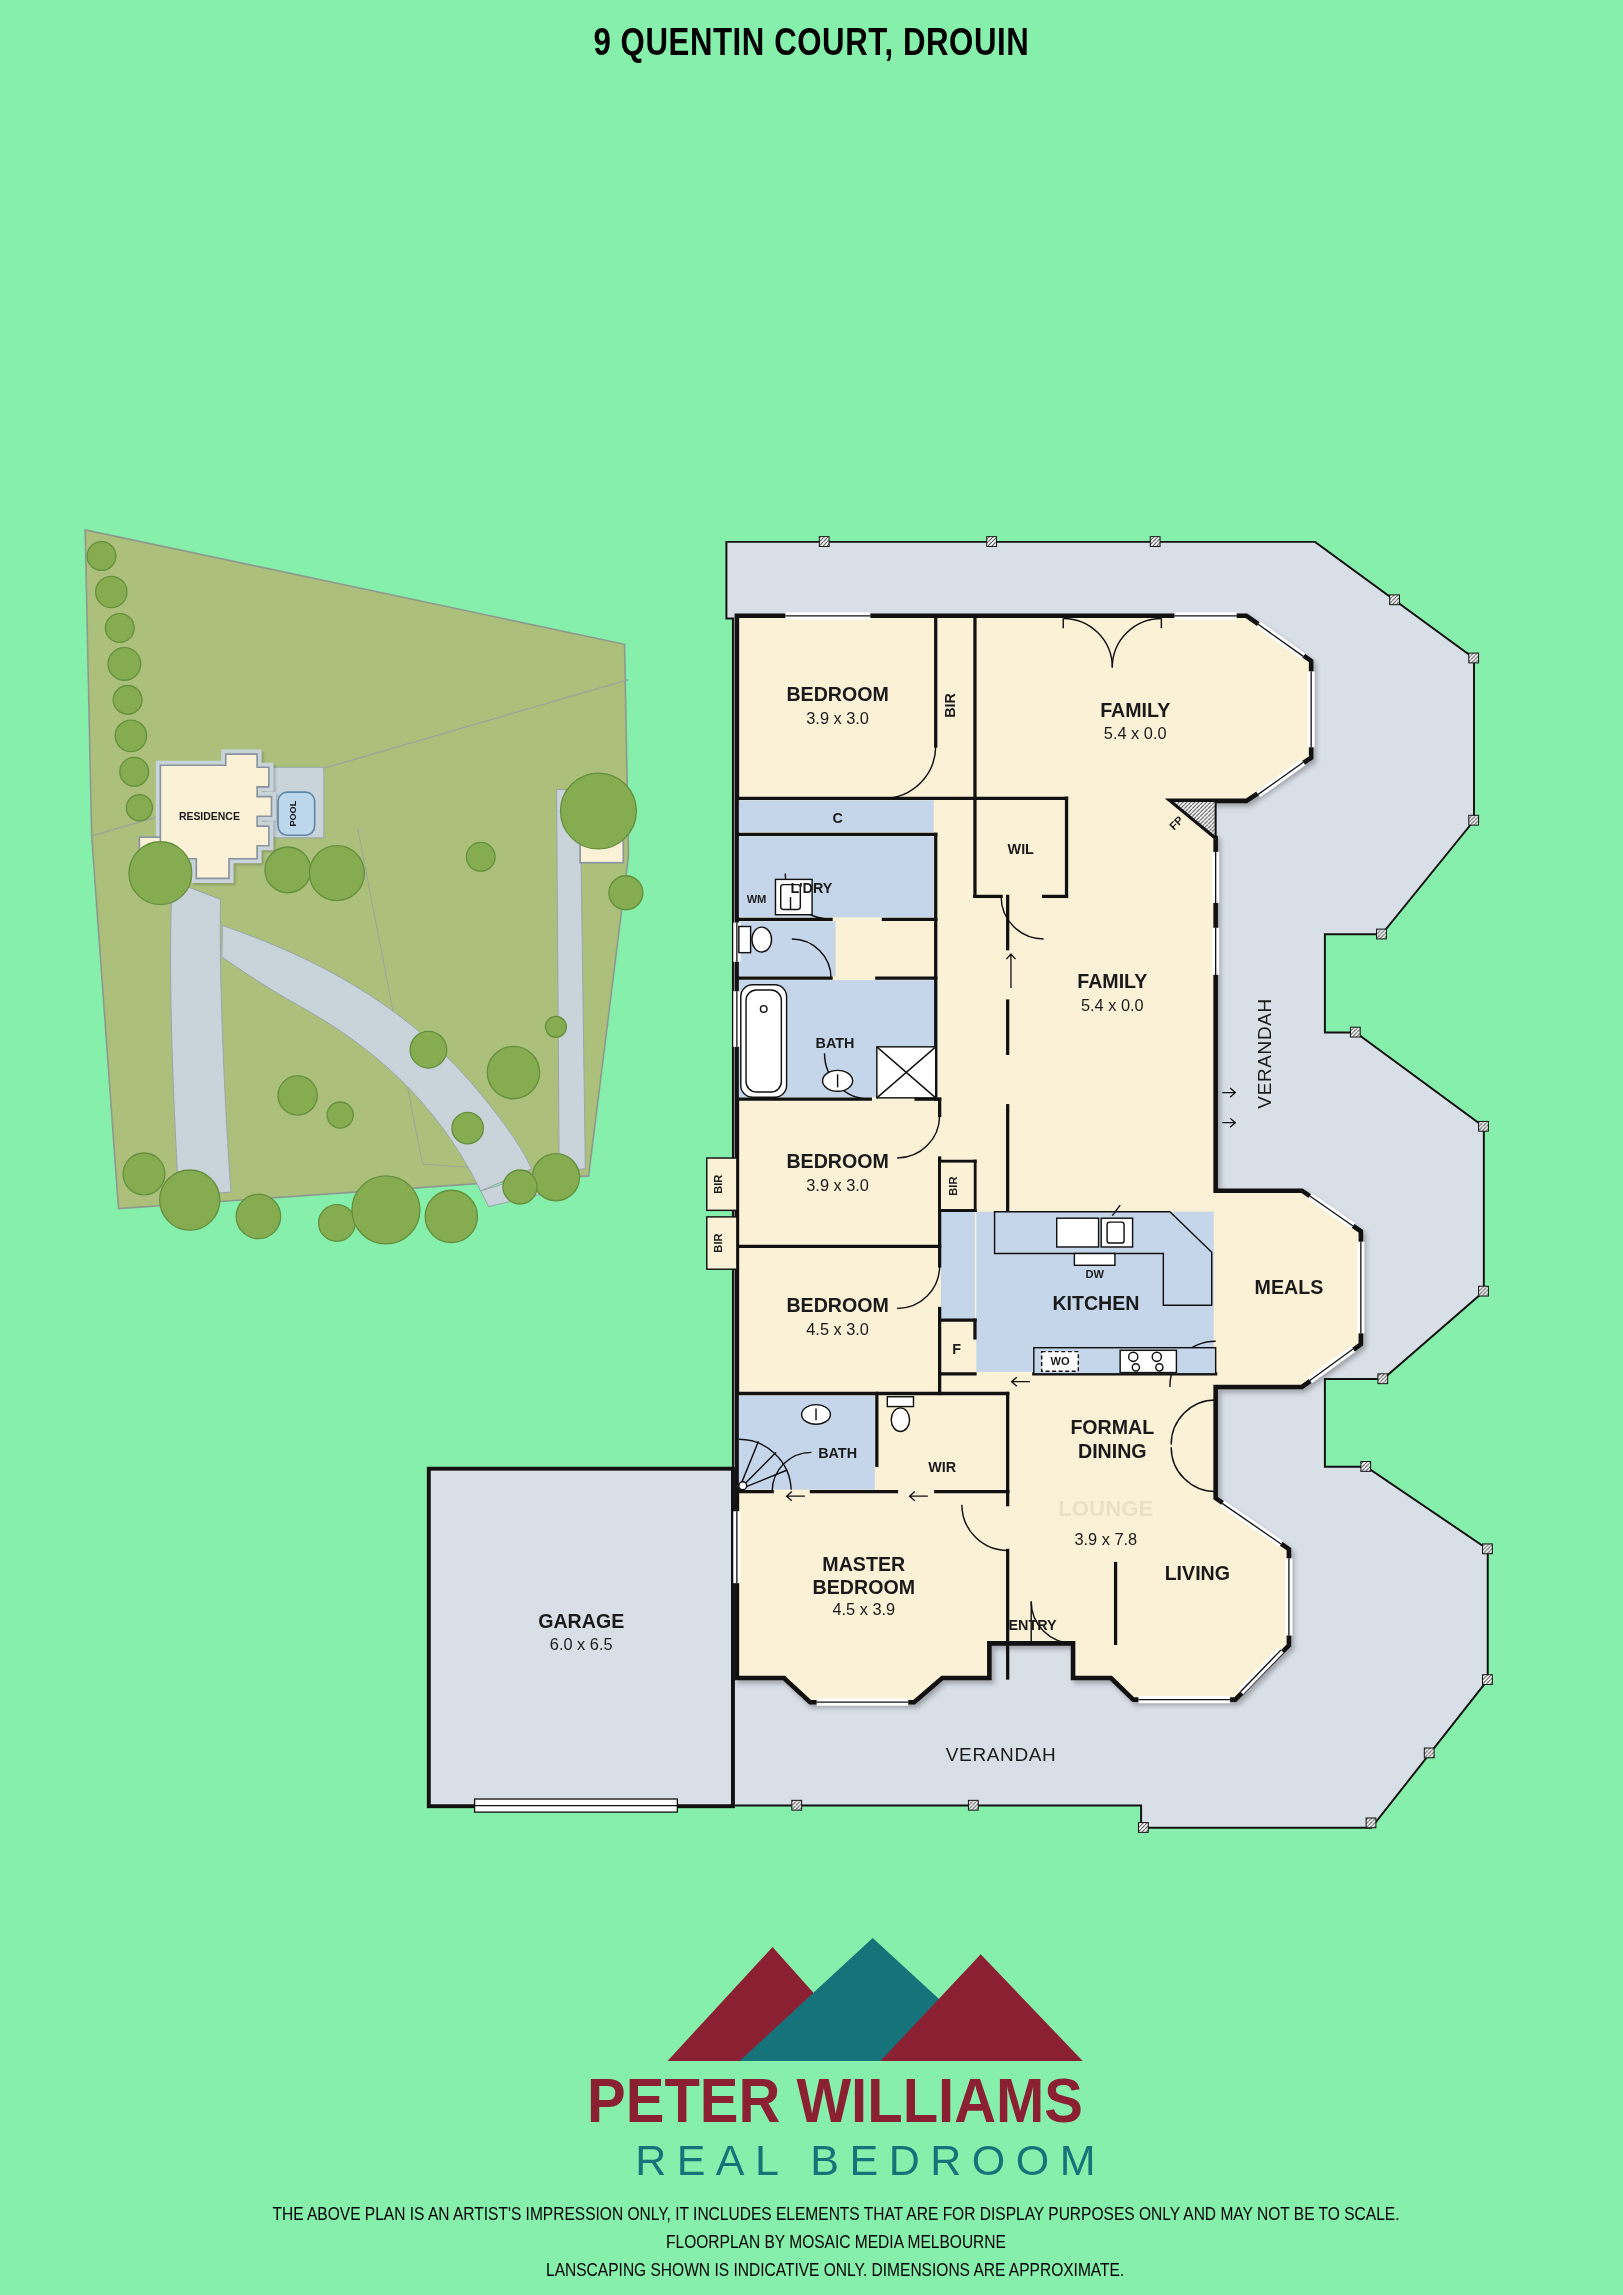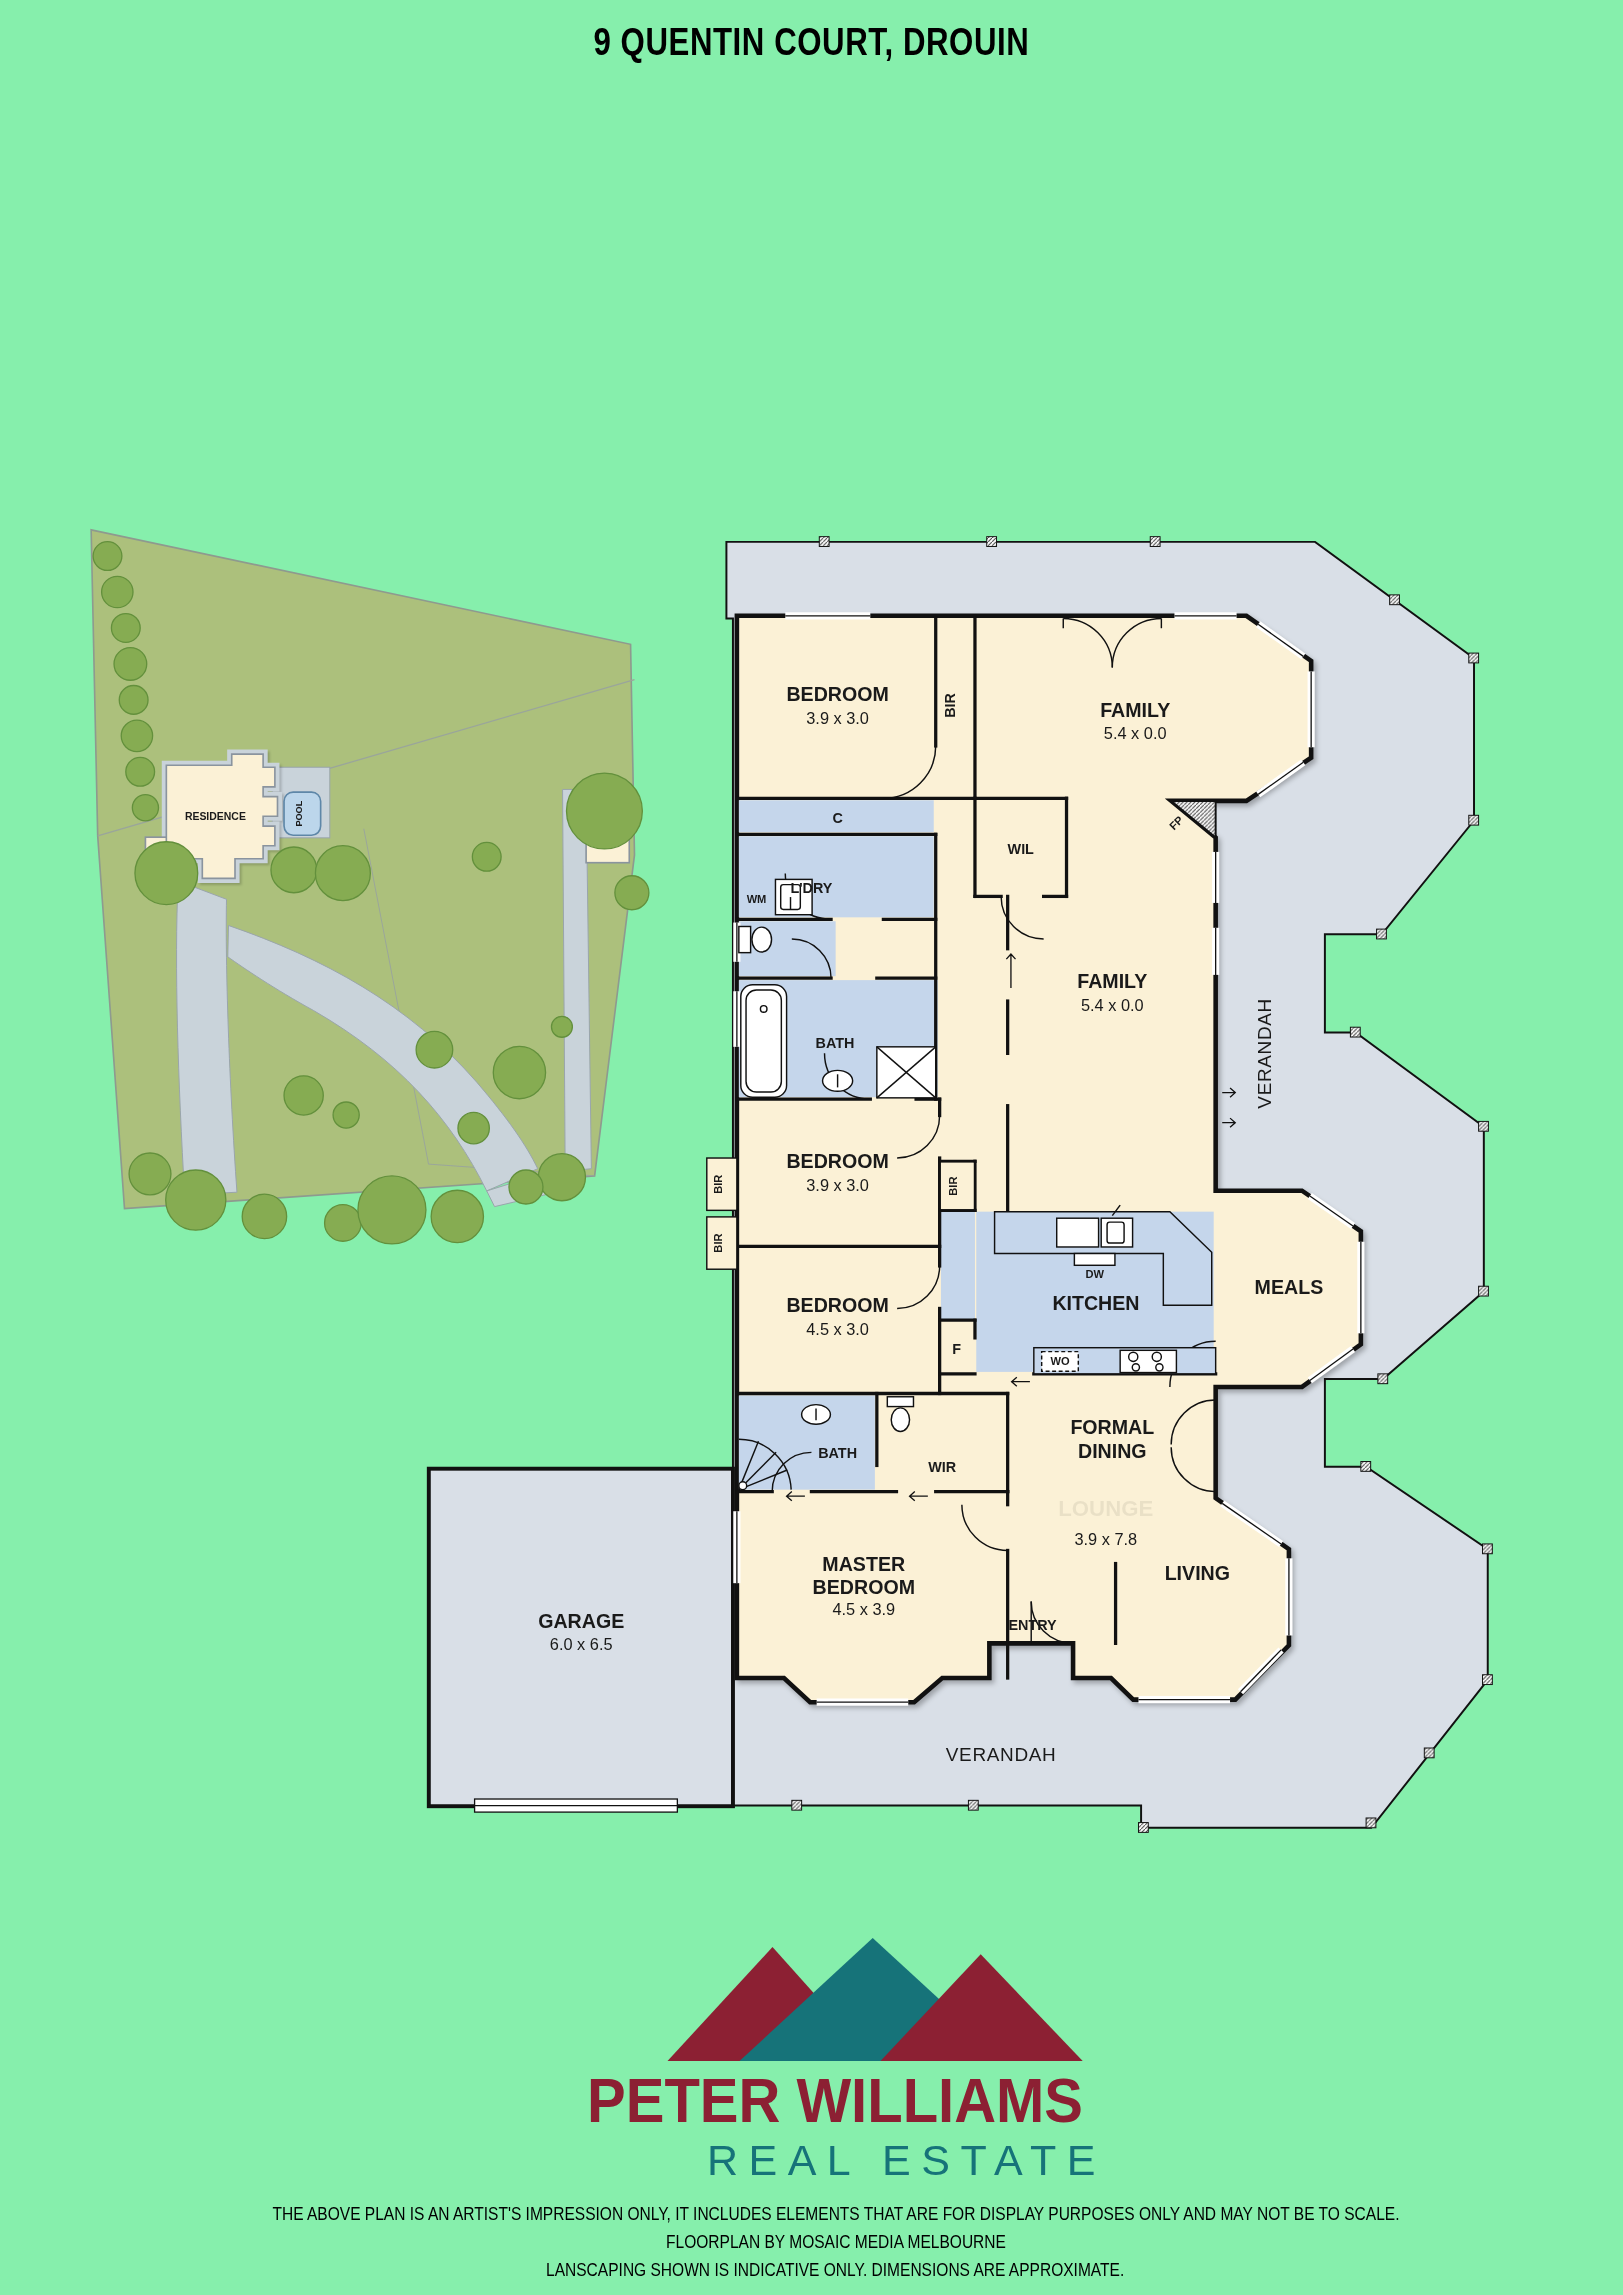--- a/index.html
+++ b/index.html
@@ -1,21 +1,21 @@
 <!DOCTYPE html>
 <html style="font-size:10.5px"><head>
 <meta charset="utf-8">
 <style>
   html,body{margin:0;padding:0;background:#ffffff;}
   .page{position:relative;width:1623px;height:2295px;background:#86efac;overflow:hidden;
         font-family:"Liberation Sans", sans-serif;}
   .title-row{position:absolute;top:19.6px;left:0;width:100%;text-align:center;}
   .title-row span{display:inline-block;font-size:39px;font-weight:700;color:#000;
         transform:scaleX(0.80);transform-origin:center;letter-spacing:0.7px;}
-  .siteplan-wrap{position:absolute;left:68px;top:507px;width:589px;height:765px;}
+  .siteplan-wrap{position:absolute;left:62px;top:507px;width:589px;height:765px;}
   .floorplan-wrap{position:absolute;left:419px;top:530px;width:1125px;height:1328px;}
   .logo-wrap{position:absolute;left:50%;top:1923px;transform:translateX(-50%);
         width:589px;text-align:right;}
   .logo-line1{font-size:63px;font-weight:700;letter-spacing:0px;line-height:1.0;margin-top:2.6px;
         transform:scaleX(0.92);transform-origin:center;}
   .logo-line2{font-size:43px;font-weight:400;letter-spacing:10.5px;line-height:1.1;margin-top:5.2px;}
   .disclaimer{position:absolute;left:0;top:2203px;width:100%;text-align:center;color:#000;margin-left:24px;}
   .disclaimer div{margin-bottom:5.9px;}
   .disclaimer span{display:inline-block;font-size:18.3px;font-weight:400;transform:scaleX(0.85);
         transform-origin:center;white-space:nowrap;}
@@ -386,21 +386,21 @@
   </svg>
   </div>
 
   <div class="logo-wrap">
     <svg width="458" height="141" viewBox="0 0 760 235">
       <polygon points="30,230 205,40 375,230" fill="#8C2033"></polygon>
       <polygon points="150,230 372,25 595,230" fill="#167379"></polygon>
       <polygon points="385,230 552,52 722,230" fill="#8C2033"></polygon>
     </svg>
     <div class="logo-line1" style="color:#8C2033;">PETER WILLIAMS</div>
-    <div class="logo-line2" style="color:#167379;">REAL ESTATE</div>
+    <div class="logo-line2" style="color:#167379;">REAL BEDROOM</div>
   </div>
 
   <div class="disclaimer">
     <div><span>THE ABOVE PLAN IS AN ARTIST'S IMPRESSION ONLY, IT INCLUDES ELEMENTS THAT ARE FOR DISPLAY PURPOSES ONLY AND MAY NOT BE TO SCALE.</span></div>
     <div><span>FLOORPLAN BY MOSAIC MEDIA MELBOURNE</span></div>
     <div><span>LANSCAPING SHOWN IS INDICATIVE ONLY. DIMENSIONS ARE APPROXIMATE.</span></div>
   </div>
 
 </div>
 

